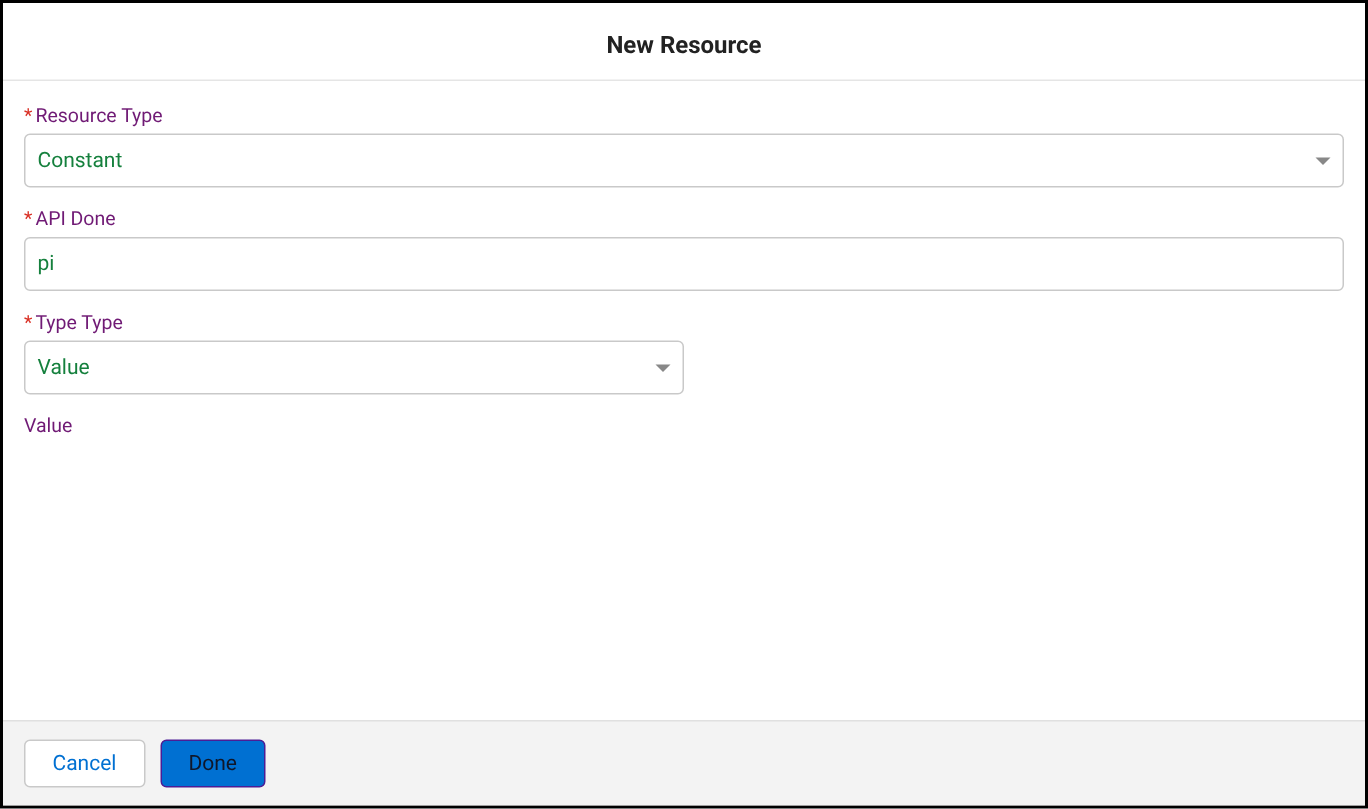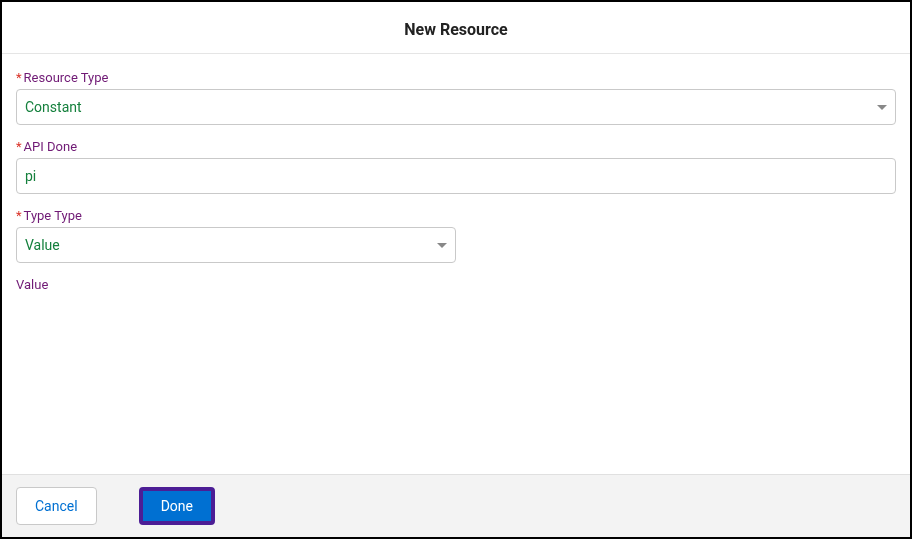--- a/index.html
+++ b/index.html
@@ -129,23 +129,22 @@
       border: 1px solid transparent;
       font-family: inherit;
     }
     .btn-cancel {
       background: #fff;
       border: 1px solid #c9c9c9;
       color: #0070d2;
     }
     .btn-done {
       background: #0070d2;
-      color: #ffffff;
-      border: 4px solid #4c1d95;
-      margin-left: 32px;
+      color: #0f172a;
+      border: 1px solid #4c1d95;
     }
   </style>
 </head>
 <body>
 
 <div class="header">
   <h1>New Resource</h1>
 </div>
 
 <div class="form-body">

